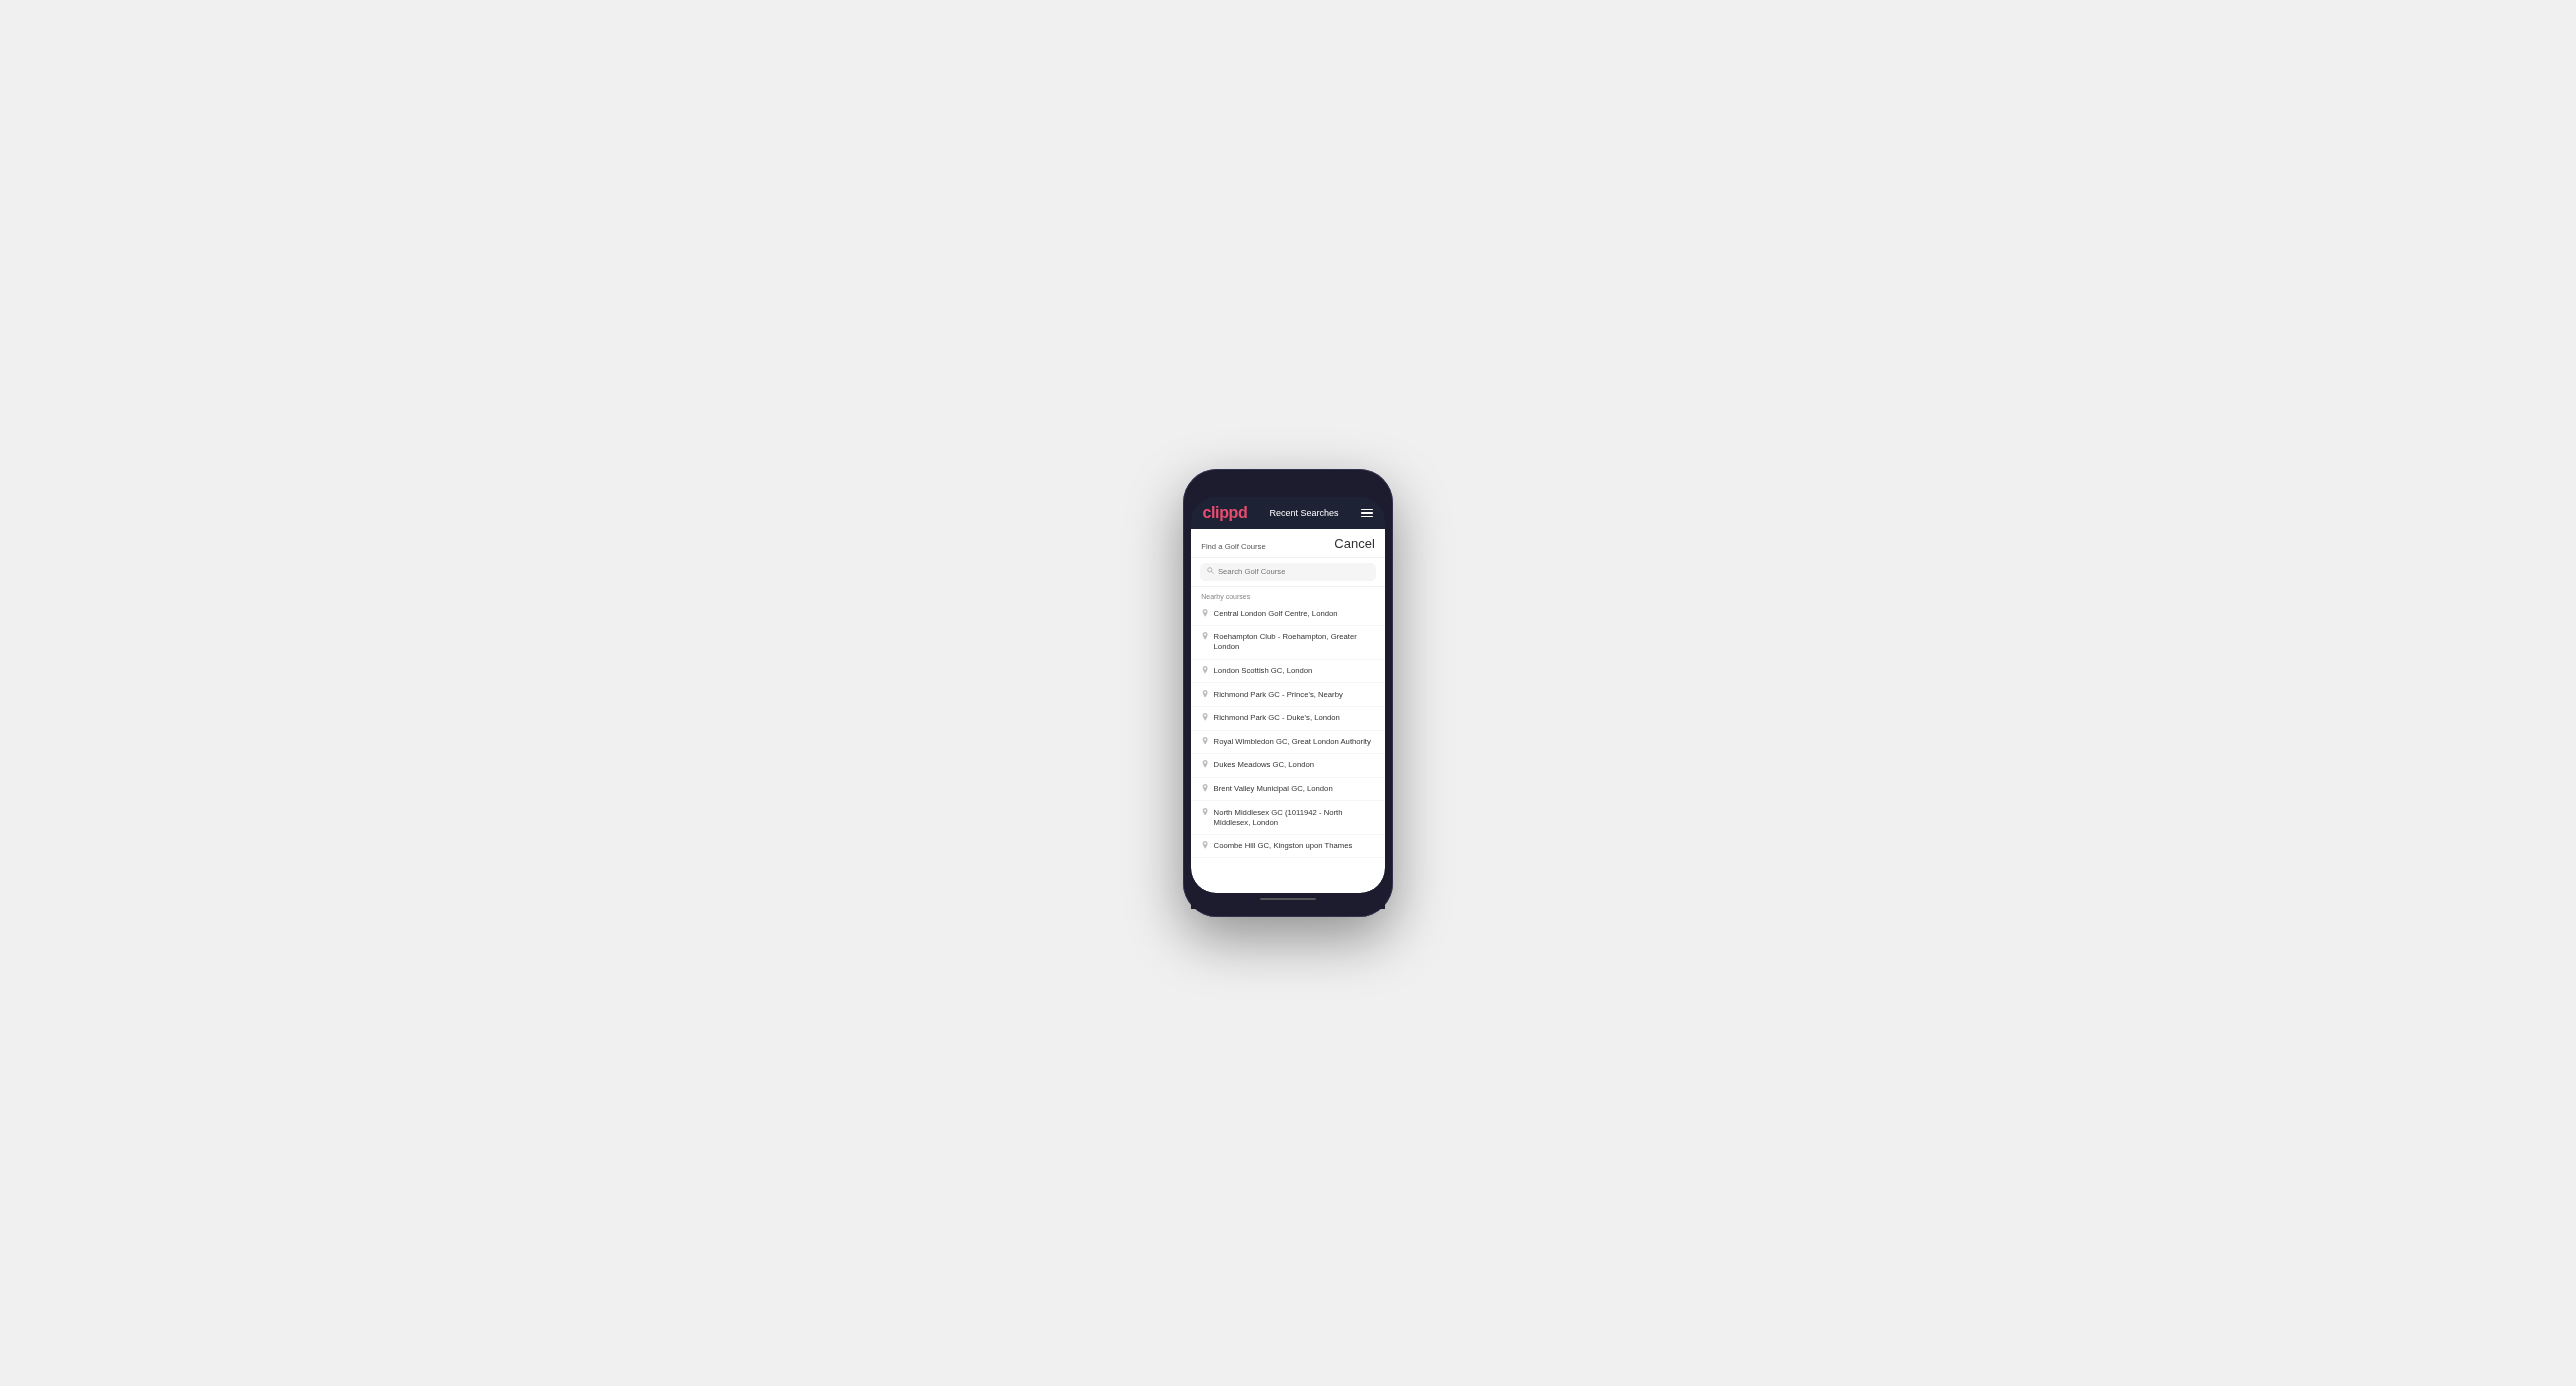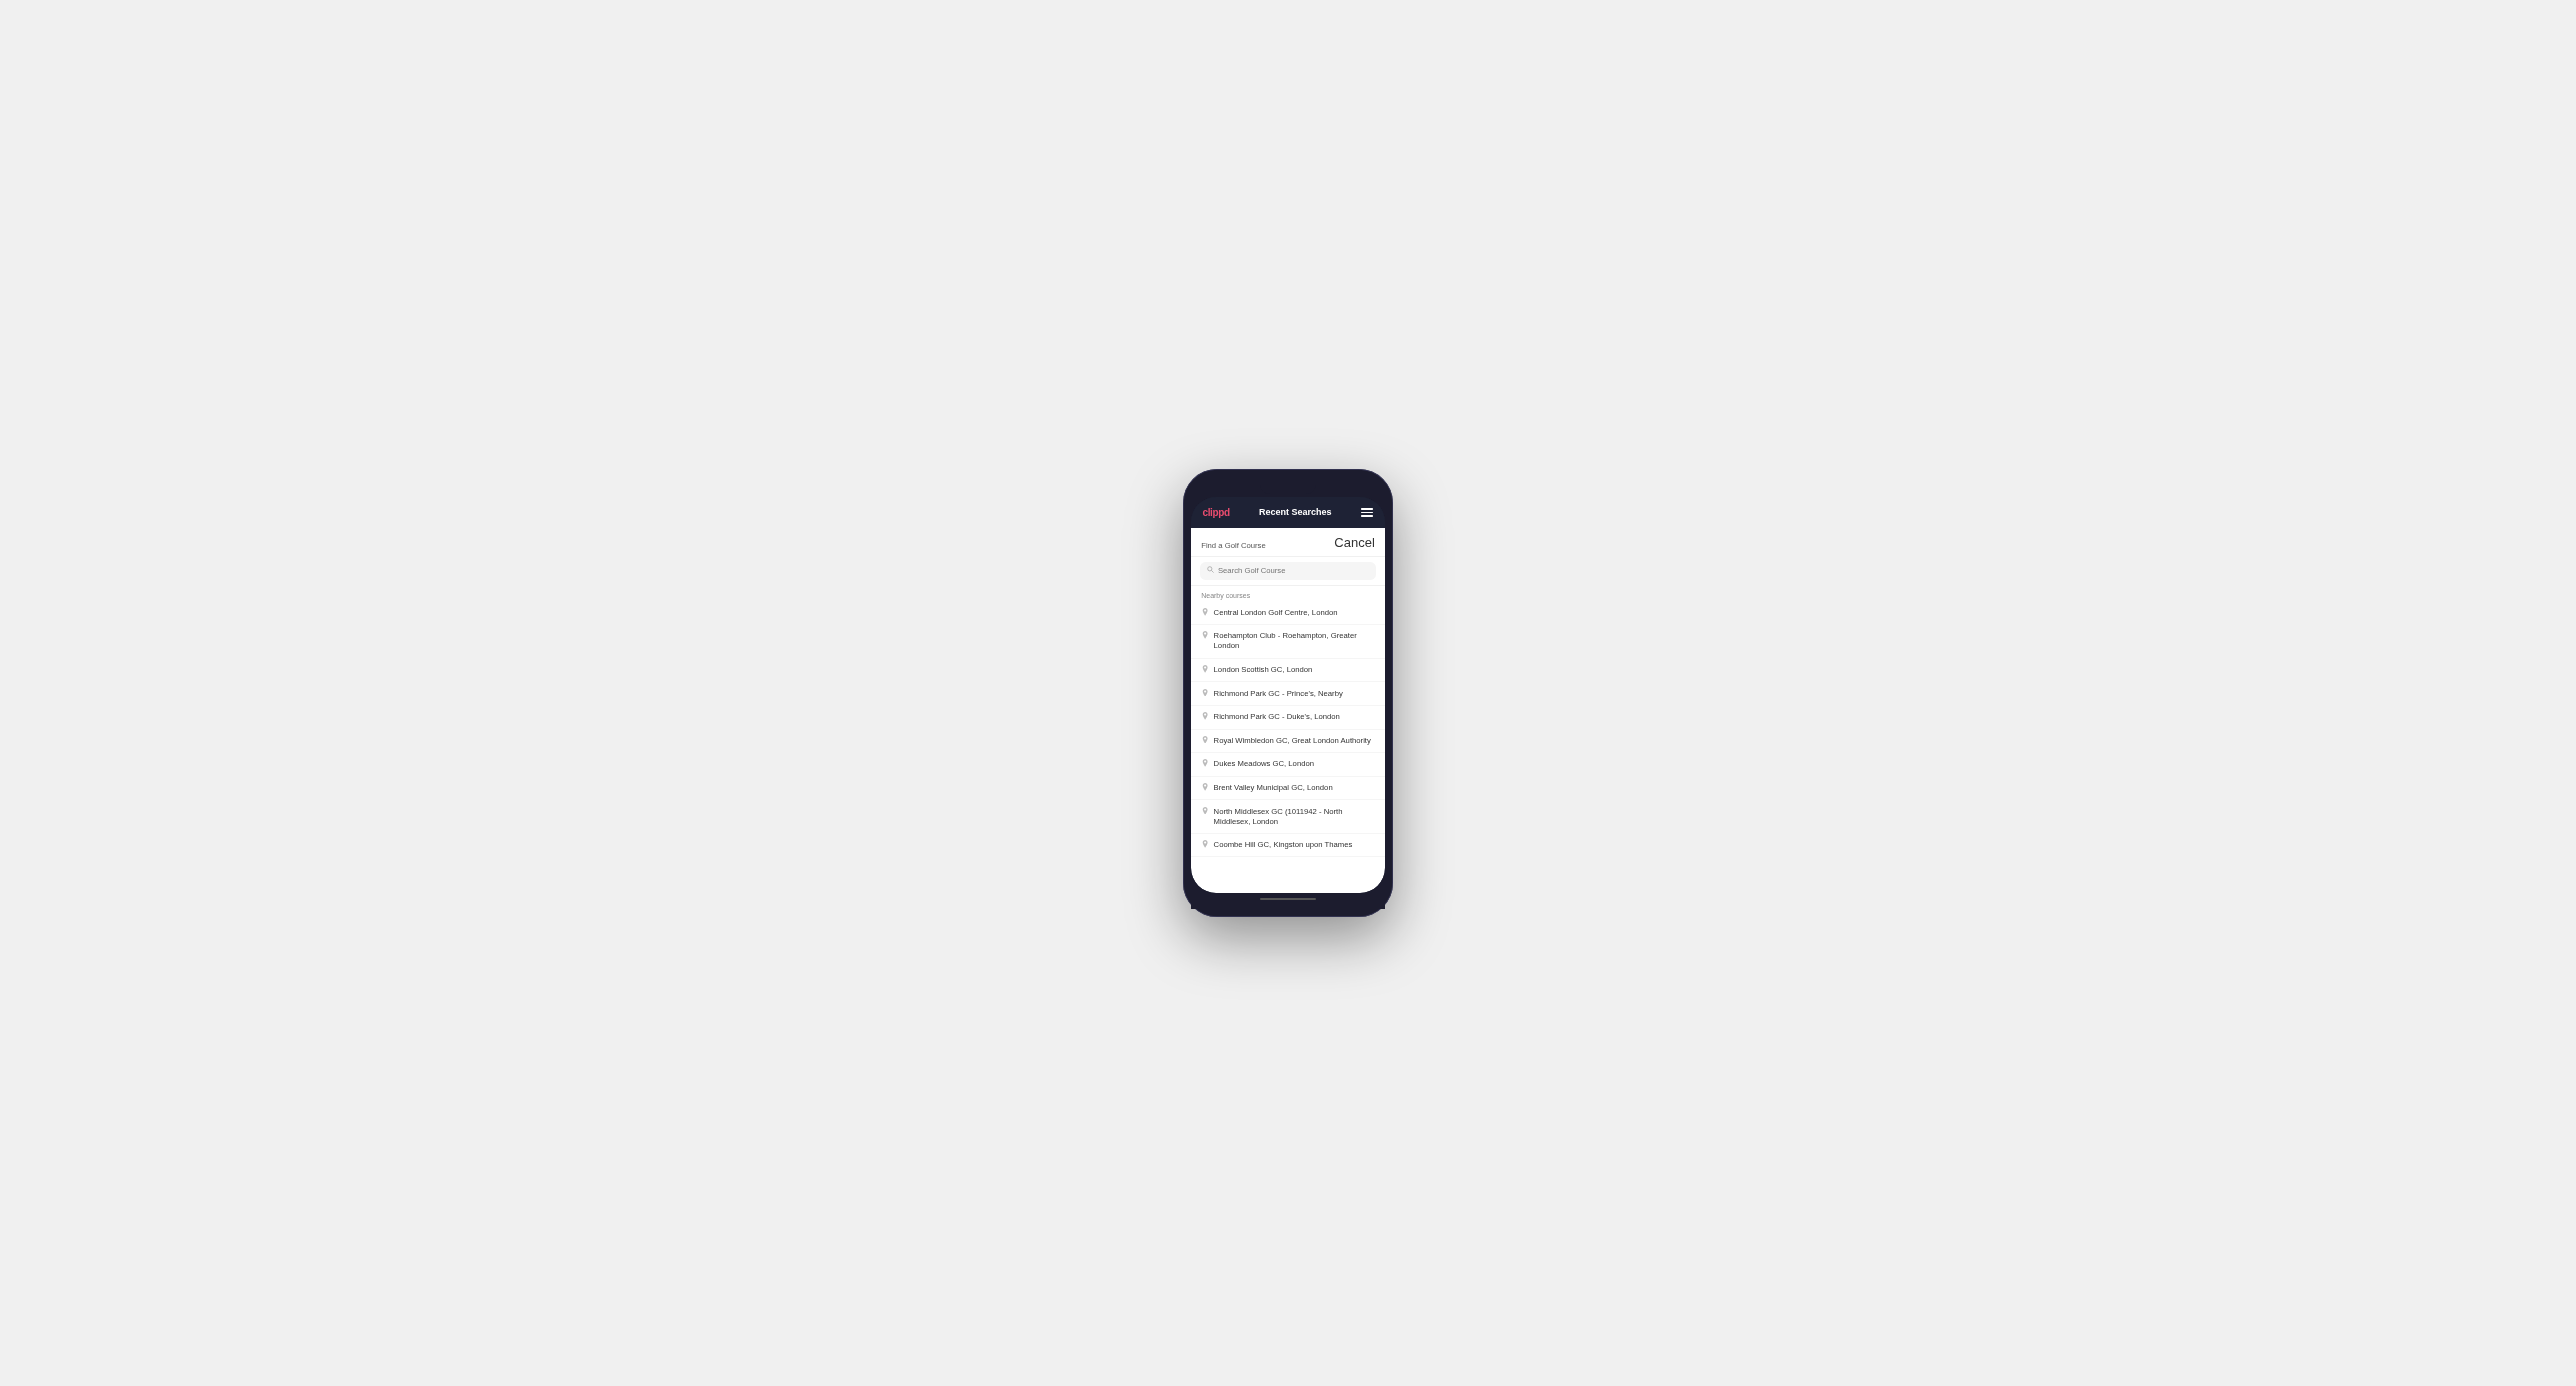--- a/index.html
+++ b/index.html
@@ -38,28 +38,28 @@
     .app-header {
       background: #1e2235;
       padding: 7px 11.2px;
       display: flex;
       align-items: center;
       justify-content: space-between;
       min-height: 31px;
     }
     .app-logo {
       color: #e84c6e;
-      font-size: 10px;
+      font-size: 16px;
       font-weight: 700;
       letter-spacing: -0.4px;
     }
     .app-title {
       color: #ffffff;
       font-size: 9px;
-      font-weight: 700;
+      font-weight: 400;
     }
     .hamburger-icon {
       color: #ffffff;
       font-size: 11.2px;
       cursor: pointer;
       display: flex;
       flex-direction: column;
       gap: 2.1px;
     }
     .hamburger-line {

